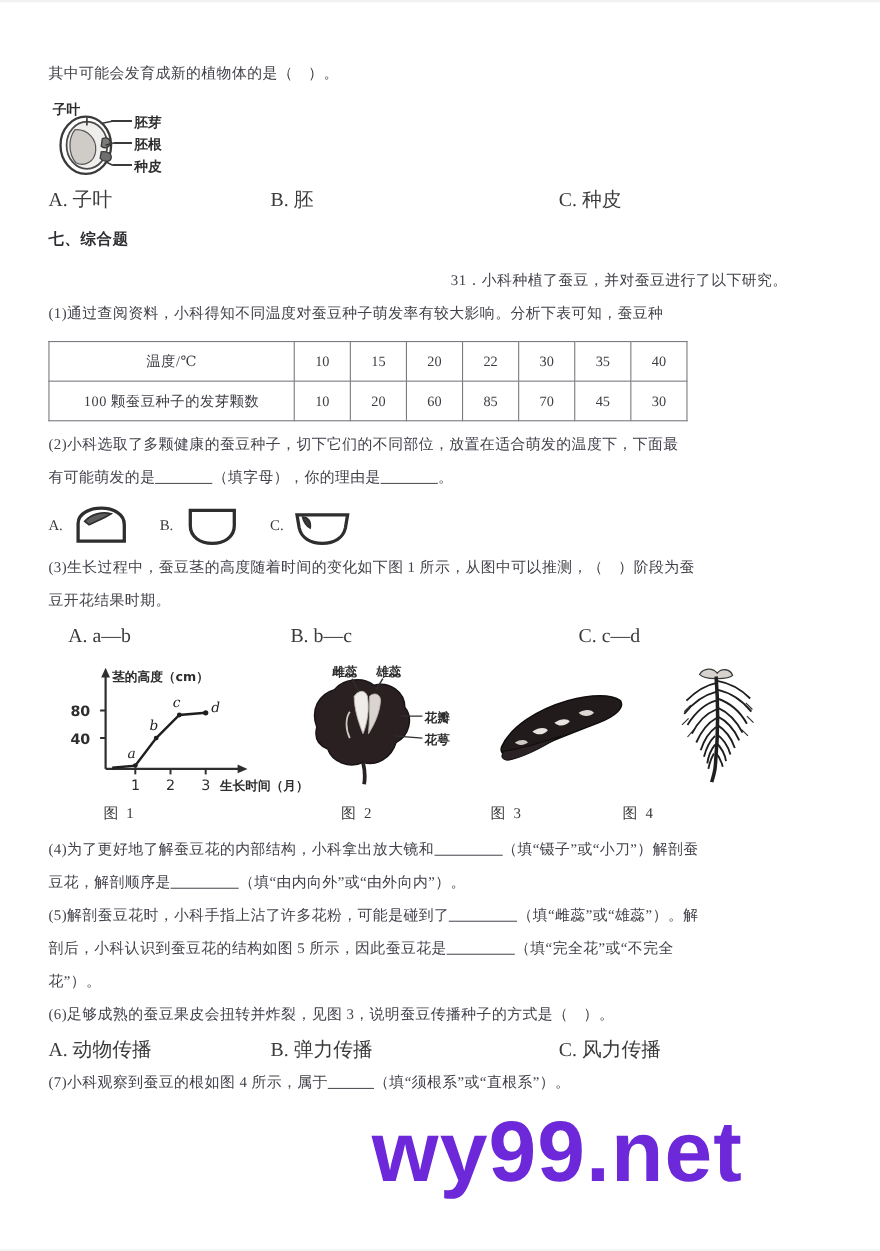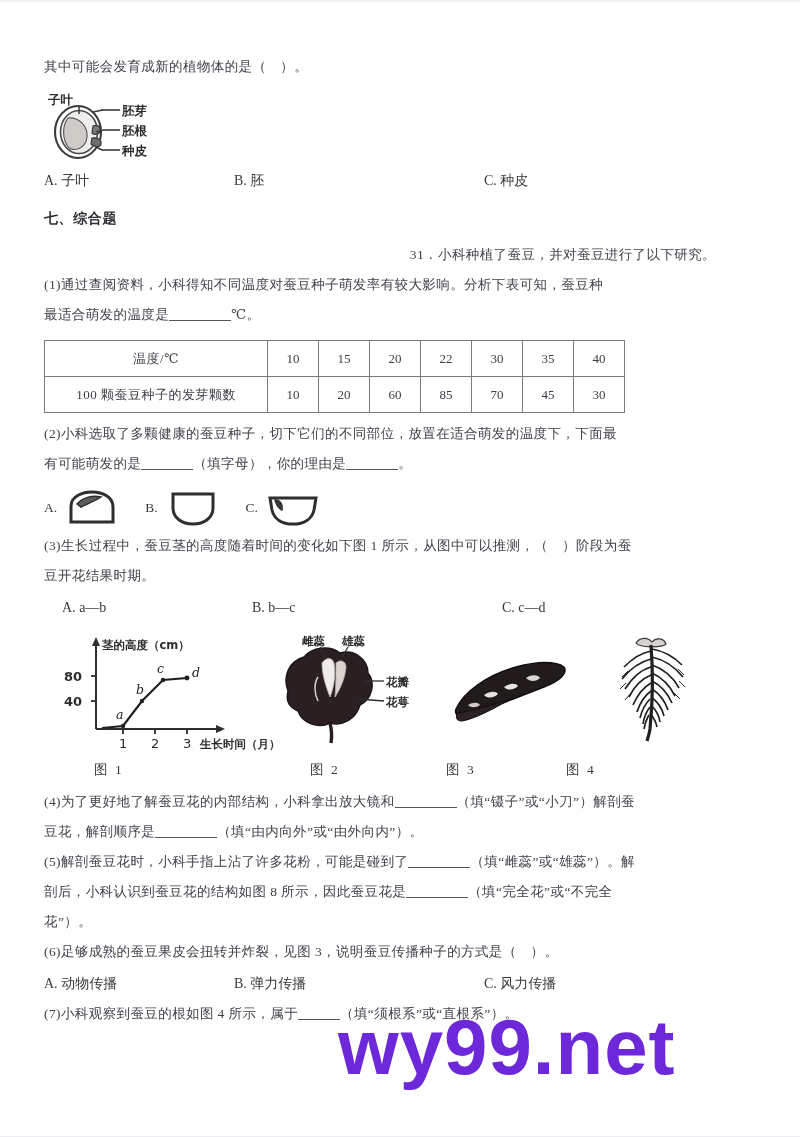--- a/index.html
+++ b/index.html
@@ -64,23 +64,24 @@
     border-bottom:1px solid #55555c;
     vertical-align:-2px;
   }
   .b-lg{width:62px;}
   .b-md{width:52px;}
   .b-sm{width:42px;}
 
   
   .opts{
     display:flex;
-    font-size:14px;
+    font-size:18px;
     line-height:30px;
     margin:2px 0 0 0;
+    gap:12px;
   }
   .opts .opt{display:block;}
   .opt-a{width:190px;}
   .opt-b{width:250px;}
   .opt-indent{padding-left:18px;}
 
   
   .seedfig{position:relative;height:72px;margin:8px 0 4px 2px;width:200px;}
 
   
@@ -177,23 +178,20 @@
       </span>
     </div>
 
     <div class="sect-title">七、综合题</div>
 
     <p class="ln qhead">
       <span>31．</span><span>小科种植了蚕豆，并对蚕豆进行了以下研究。</span>
     </p>
 
     <p class="ln">(1)通过查阅资料，小科得知不同温度对蚕豆种子萌发率有较大影响。分析下表可知，蚕豆种</p>
-    <p class="ln">
-      <span>最适合萌发的温度是</span><span class="blank b-lg"></span><span>℃。</span>
-    </p>
 
     <table class="data">
       <tbody>
         <tr>
           <td class="rowhdr">温度/℃</td>
           <td class="val">10</td>
           <td class="val">15</td>
           <td class="val">20</td>
           <td class="val">22</td>
           <td class="val">30</td>
@@ -384,21 +382,21 @@
       <span>(4)为了更好地了解蚕豆花的内部结构，小科拿出放大镜和</span><span class="blank b-lg"></span><span>（填“镊子”或“小刀”）解剖蚕</span>
     </p>
     <p class="ln">
       <span>豆花，解剖顺序是</span><span class="blank b-lg"></span><span>（填“由内向外”或“由外向内”）。</span>
     </p>
 
     <p class="ln">
       <span>(5)解剖蚕豆花时，小科手指上沾了许多花粉，可能是碰到了</span><span class="blank b-lg"></span><span>（填“雌蕊”或“雄蕊”）。解</span>
     </p>
     <p class="ln">
-      <span>剖后，小科认识到蚕豆花的结构如图 8 所示，因此蚕豆花是</span><span class="blank b-lg"></span><span>（填“完全花”或“不完全</span>
+      <span>剖后，小科认识到蚕豆花的结构如图 5 所示，因此蚕豆花是</span><span class="blank b-lg"></span><span>（填“完全花”或“不完全</span>
     </p>
     <p class="ln">花”）。</p>
 
     <p class="ln">(6)足够成熟的蚕豆果皮会扭转并炸裂，见图 3，说明蚕豆传播种子的方式是（　）。</p>
     <div class="opts">
       <span class="opt opt-a">
         <span>A.</span>
         <span>动物传播</span>
       </span>
       <span class="opt opt-b">

